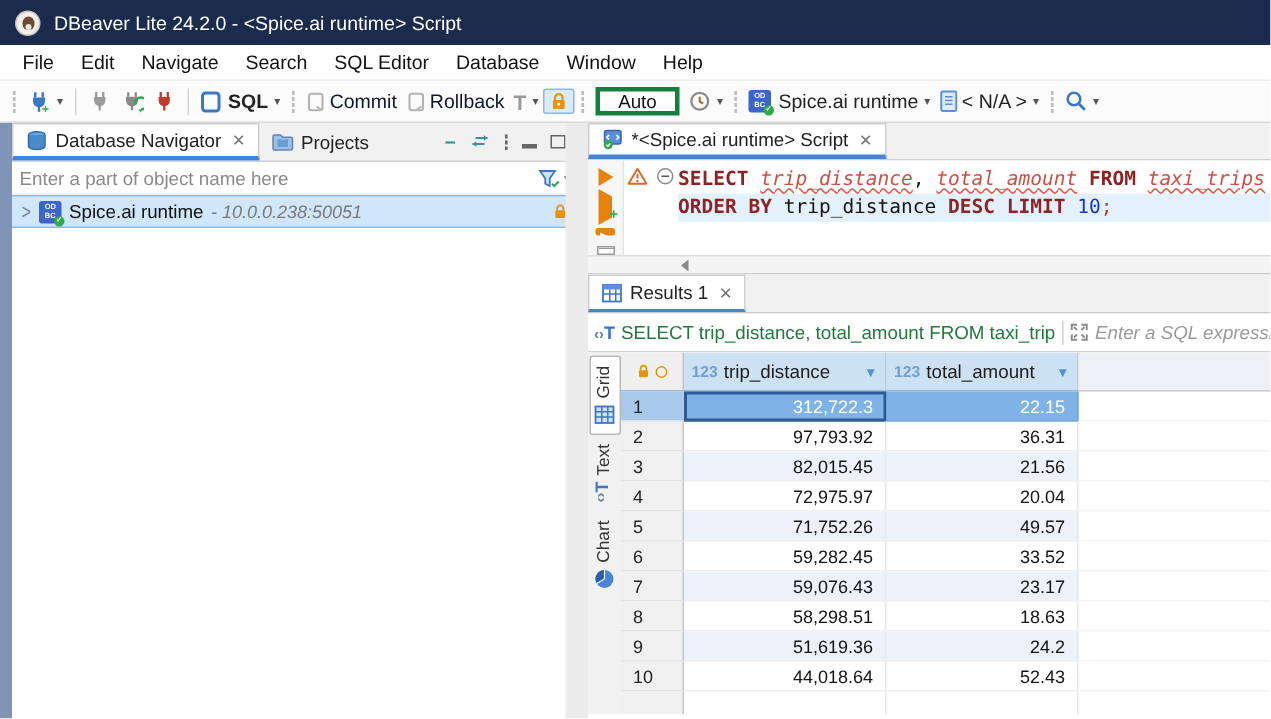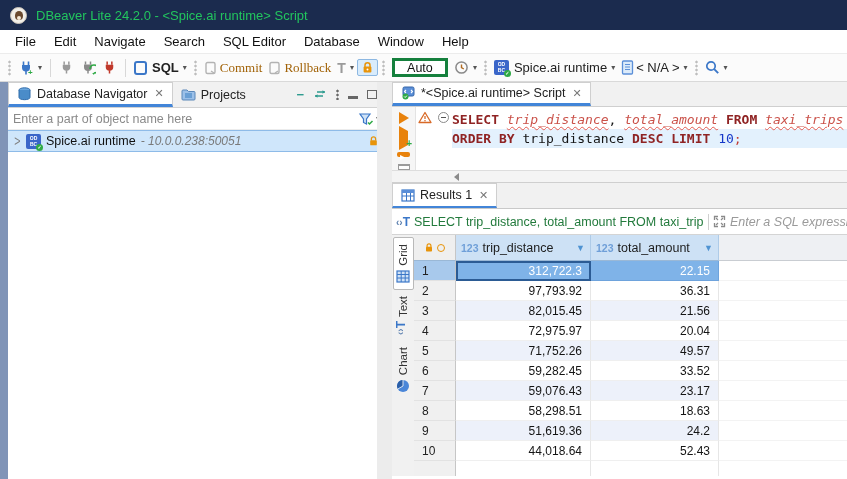--- a/index.html
+++ b/index.html
@@ -5,34 +5,34 @@
   * { margin:0; padding:0; box-sizing:border-box; }
   html,body { width:847px; height:479px; overflow:hidden; }
   body { font-family:"Liberation Sans", sans-serif; font-size:12.5px; color:#1a1a1a; background:#fff; }
   .screen { position:relative; width:847px; height:479px; background:#fff; }
 
   
   .titlebar { position:absolute; left:0; top:0; width:847px; height:30px; background:#1b2b4e; display:flex; align-items:center; padding-left:10px; }
   .app-icon { width:17px; height:17px; border-radius:50%; background:#f2efe9; border:1px solid #c9c2b8; position:relative; flex:0 0 auto; }
   .app-icon::after { content:""; position:absolute; left:4px; top:3px; width:8px; height:9px; border-radius:50% 50% 45% 45%; background:#6b4a2f; }
   .app-icon::before { content:""; position:absolute; left:6px; top:8px; width:4px; height:4px; border-radius:50%; background:#f5e9d8; z-index:2; }
-  .title-text { color:#22c55e; font-size:13px; margin-left:9px; white-space:nowrap; }
+  .title-text { color:#ffffff; font-size:13px; margin-left:9px; white-space:nowrap; }
 
   
   .menubar { position:absolute; left:0; top:30px; width:847px; height:24px; background:#fff; border-bottom:1px solid #ececec; display:flex; align-items:center; padding-left:6px; }
   .menu-item { padding:0 9px; font-size:13px; color:#111; cursor:default; }
 
   
   .toolbar { position:absolute; left:0; top:54px; width:847px; height:28px; background:#fbfbfb; border-bottom:1px solid #d9d9d9; display:flex; align-items:center; padding-left:4px; white-space:nowrap; }
   .tsep { width:1px; height:18px; background:#d8d8d8; margin:0 5px; flex:0 0 auto; }
   .tdots { width:3px; height:16px; margin:0 4px; background-image:radial-gradient(#bdbdbd 1px, transparent 1.2px); background-size:3px 4px; flex:0 0 auto; }
   .tbtn { display:flex; align-items:center; padding:2px 3px; border-radius:2px; gap:2px; }
   .dd { font-size:8px; color:#555; margin-left:2px; }
   .tlabel { font-size:13px; color:#222; }
-  .tlabel.disabled { color:#a16207;font-family:Liberation Serif, serif; }
+  .tlabel.disabled { color:#0f172a; }
   .toggle-on { background:#d9ecfc; border:1px solid #8db8e2; border-radius:2px; padding:1px 3px; display:flex; align-items:center; }
   .combo { width:56px; height:19px; border:3px solid #15803d; background:#fff; display:flex; align-items:center; justify-content:center; font-size:12.5px; color:#111; margin:0 3px; }
   .sqlbox { width:13px; height:14px; border:2px solid #3b77c8; border-radius:3px; margin-right:3px; }
 
   
   .main { position:absolute; left:0; top:82px; width:847px; height:397px; }
   .left-strip { position:absolute; left:0; top:0; width:8px; height:397px; background:#8094b7; }
 
   
   .navigator { position:absolute; left:8px; top:0; width:377px; height:397px; background:#fff; }

